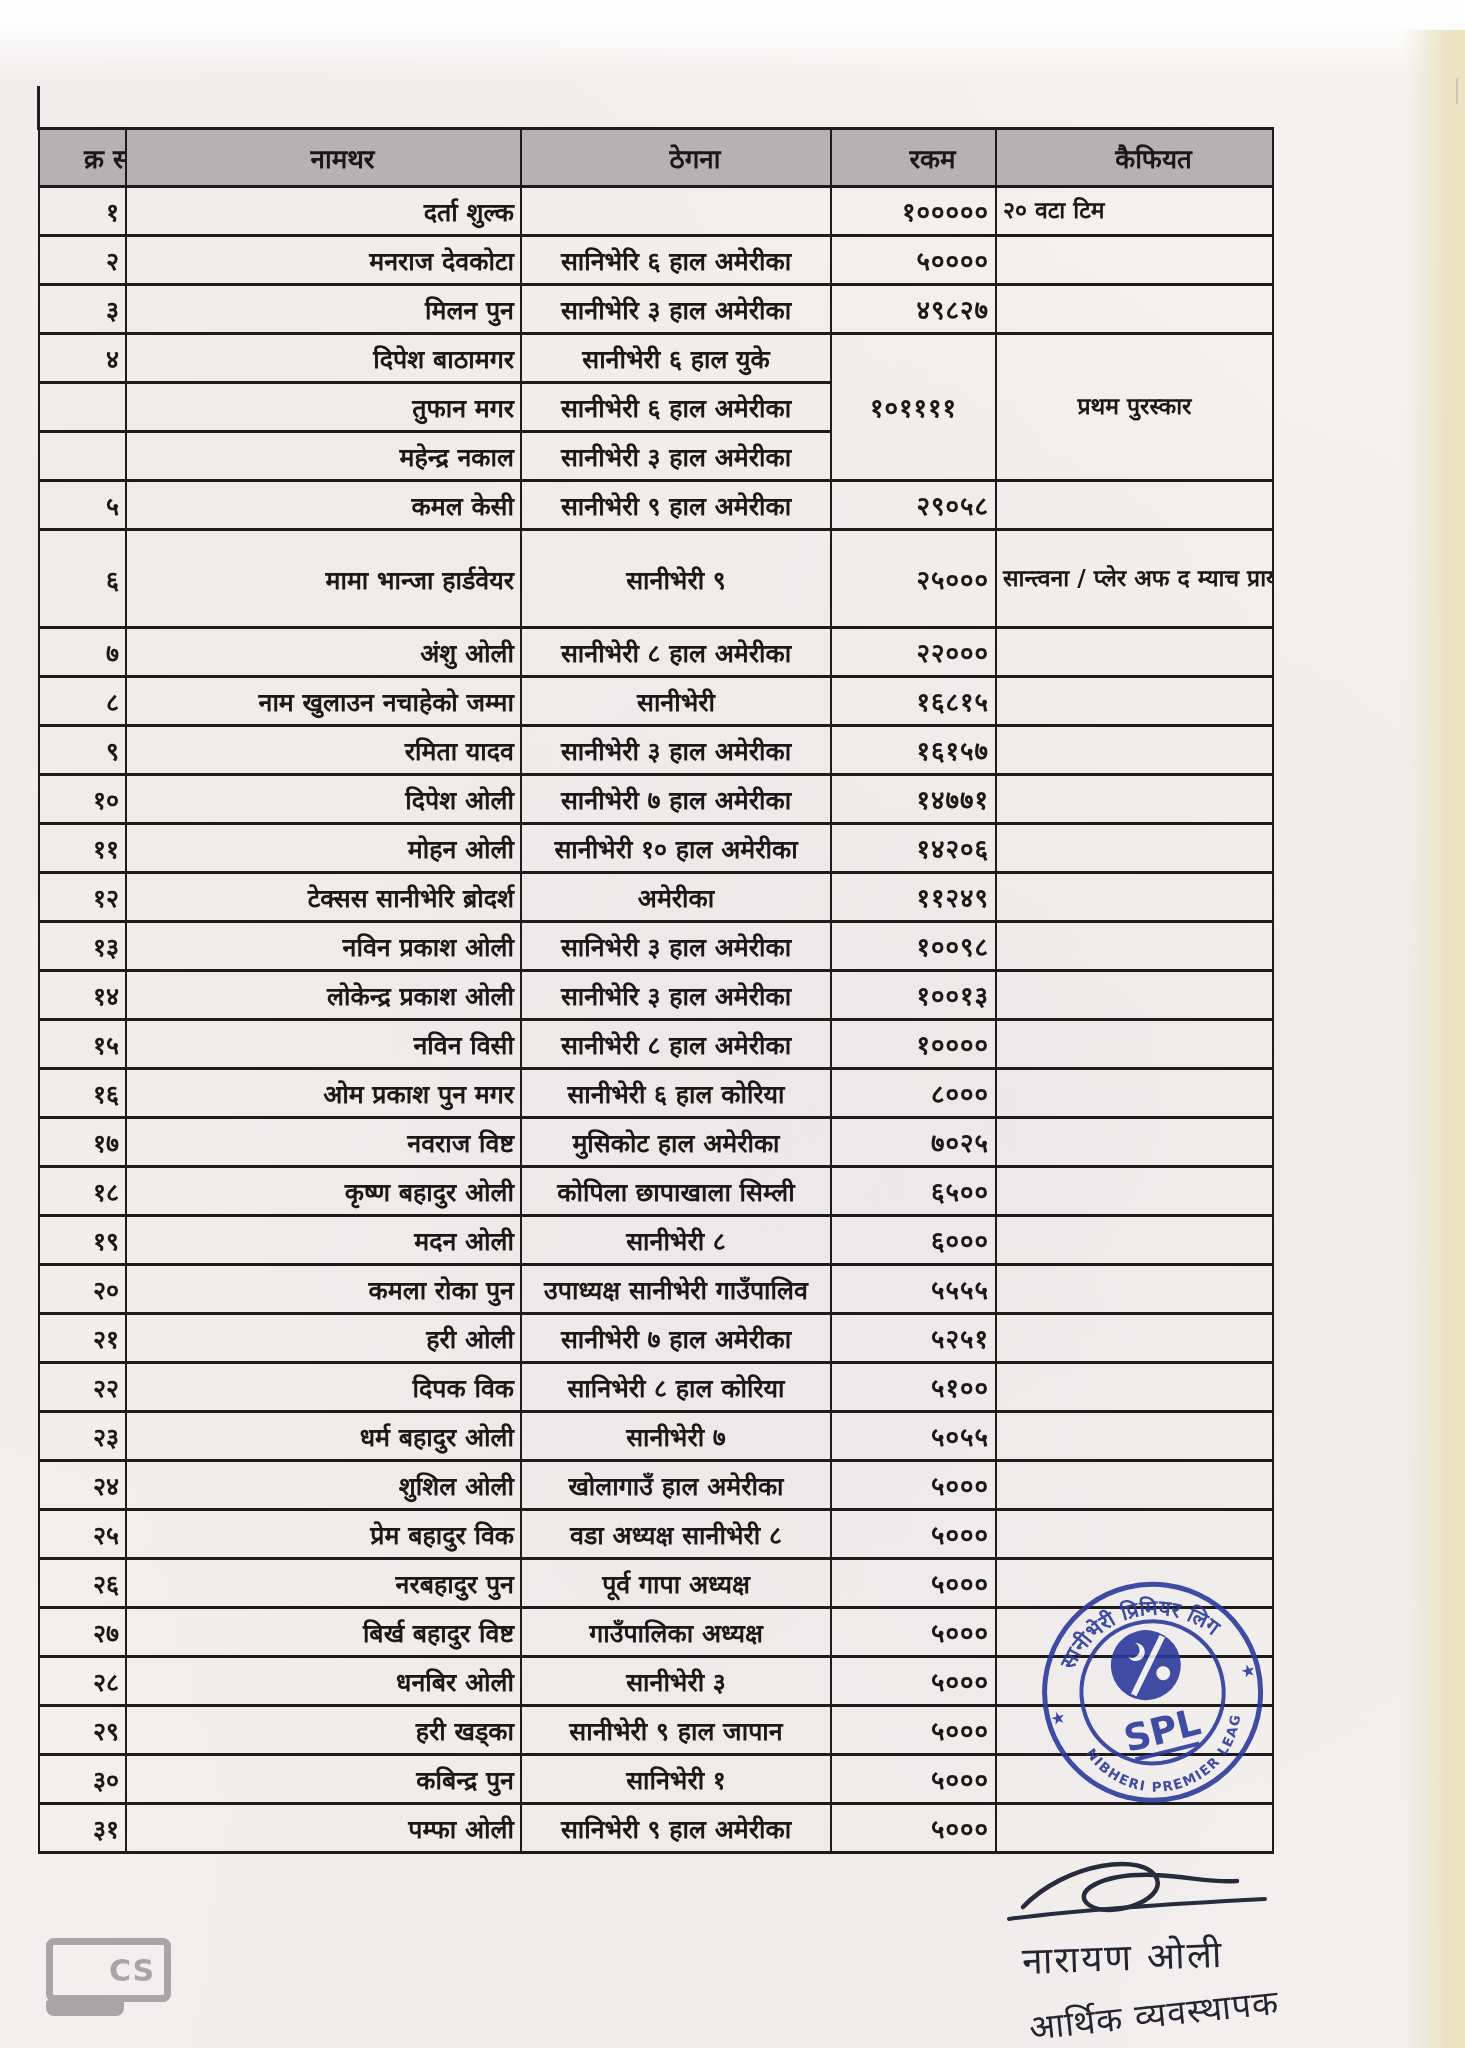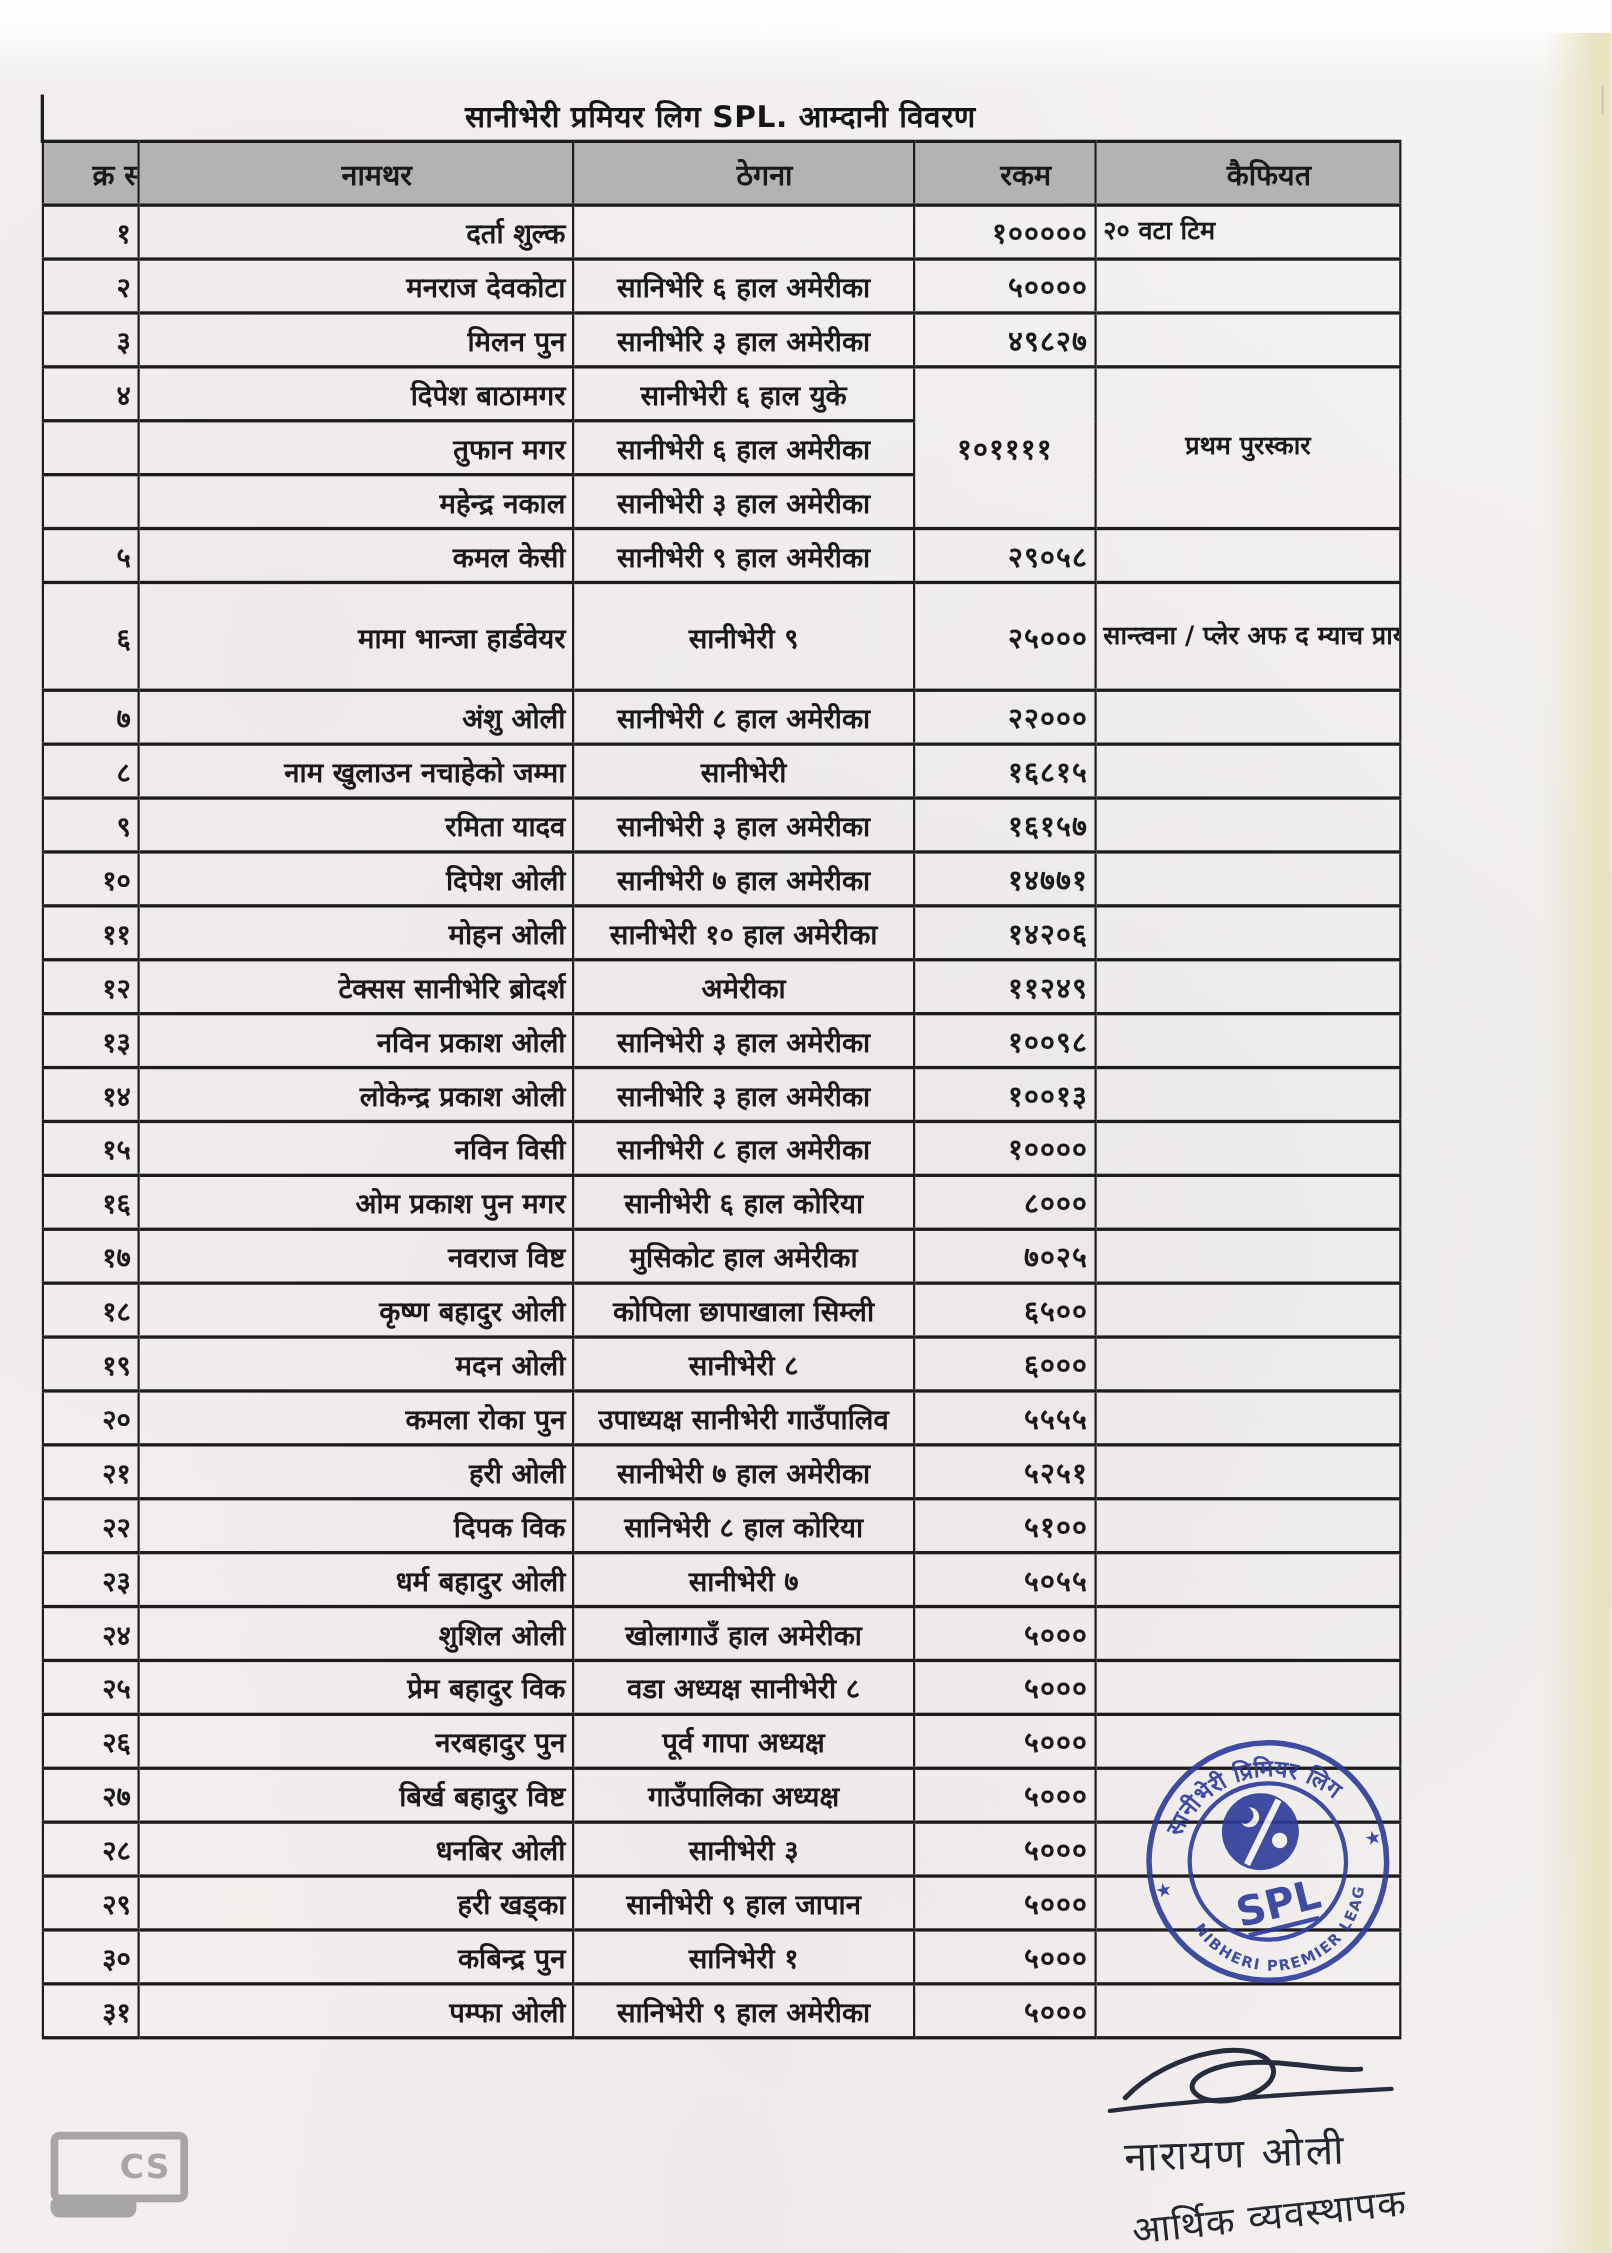--- a/index.html
+++ b/index.html
@@ -71,21 +71,20 @@
 </style>
 </head>
 <body>
 
 <div class="page">
   <div class="top-fade"></div>
   <div class="right-strip"></div>
   <div class="left-tick"></div>
   <div class="corner-mark"></div>
 
-  <div class="doc-title">सानीभेरी प्रमियर लिग SPL. आम्दानी विवरण</div>
 
   <table class="sheet">
     <colgroup>
       <col class="c-sn">
         <col class="c-name">
         <col class="c-addr">
         <col class="c-amt">
         <col class="c-rem">
     </colgroup>
     <thead>

